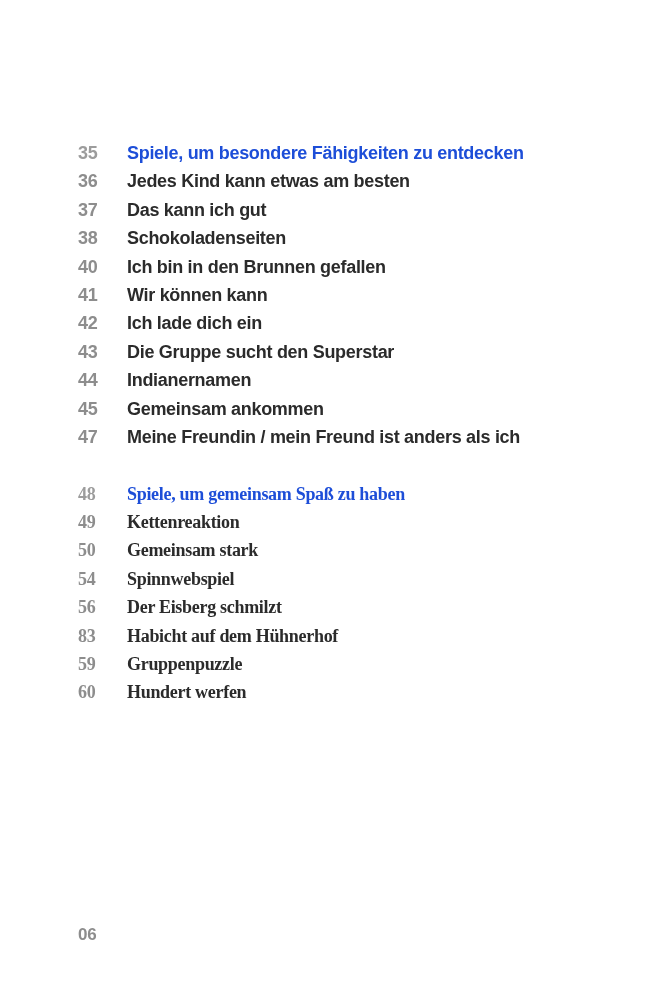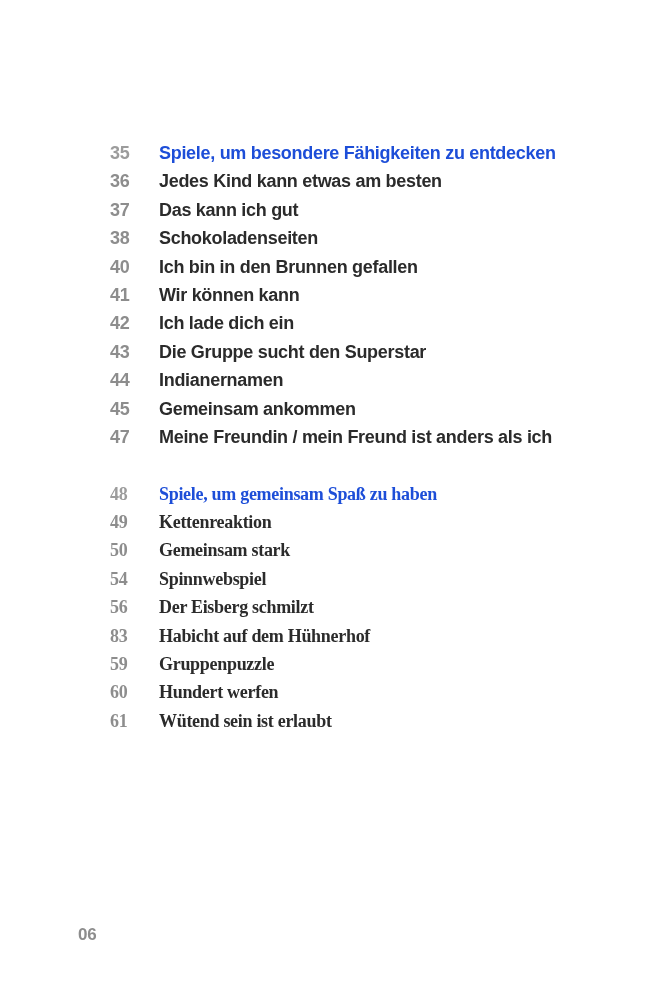--- a/index.html
+++ b/index.html
@@ -27,21 +27,20 @@
   }
   .toc-row {
     display: flex;
     align-items: flex-start;
     height: 28.4px;
     line-height: 28.4px;
     font-size: 18px;
     font-weight: 700;
     letter-spacing: -0.3px;
     white-space: nowrap;
-    margin-left: 32px;
   }
   .page-col {
     flex: 0 0 49px;
     color: #8d8d8d;
     font-weight: 700;
   }
   .title-col {
     color: #2b2b2b;
   }
   .toc-row.heading .title-col {
@@ -142,23 +141,19 @@
         <span class="title-col">Habicht auf dem Hühnerhof</span>
       </div>
       <div class="toc-row">
         <span class="page-col">59</span>
         <span class="title-col">Gruppenpuzzle</span>
       </div>
       <div class="toc-row">
         <span class="page-col">60</span>
         <span class="title-col">Hundert werfen</span>
       </div>
-      <div class="toc-row">
-        <span class="page-col">61</span>
-        <span class="title-col">Wütend sein ist erlaubt</span>
-      </div>
     </div>
 
   </div>
 
   <div class="folio">06</div>
 
 </div>
 
 </body></html>

